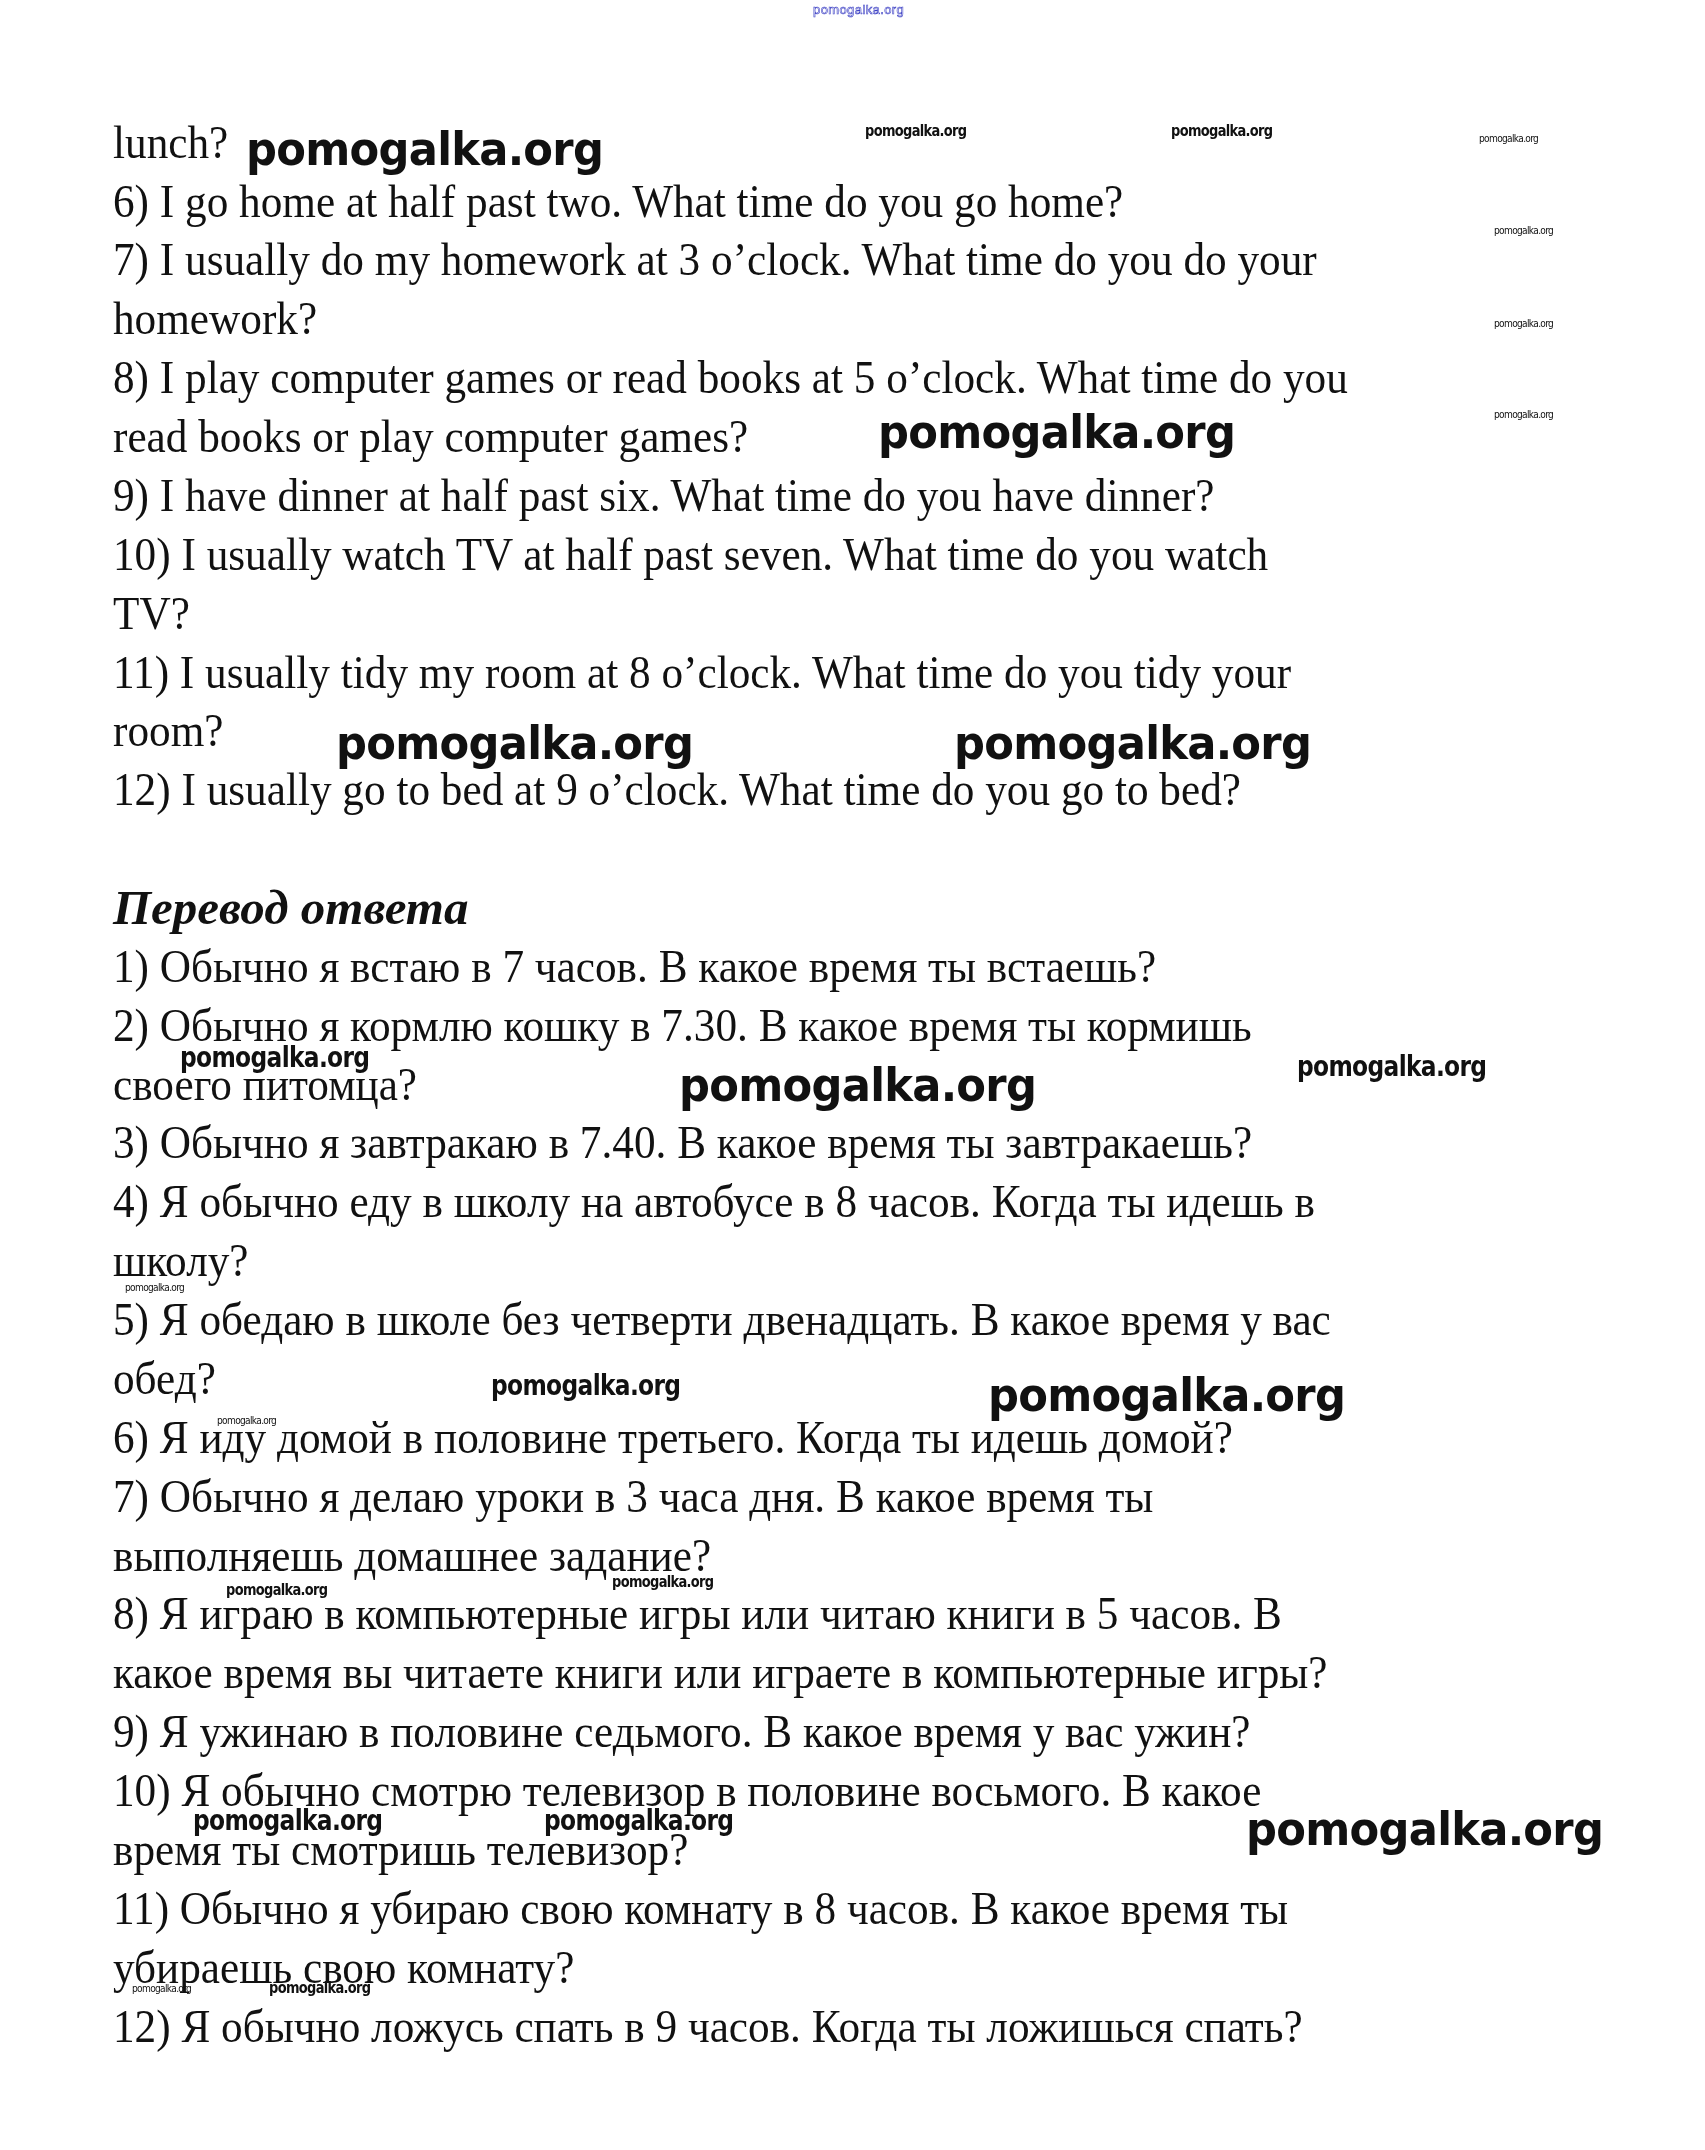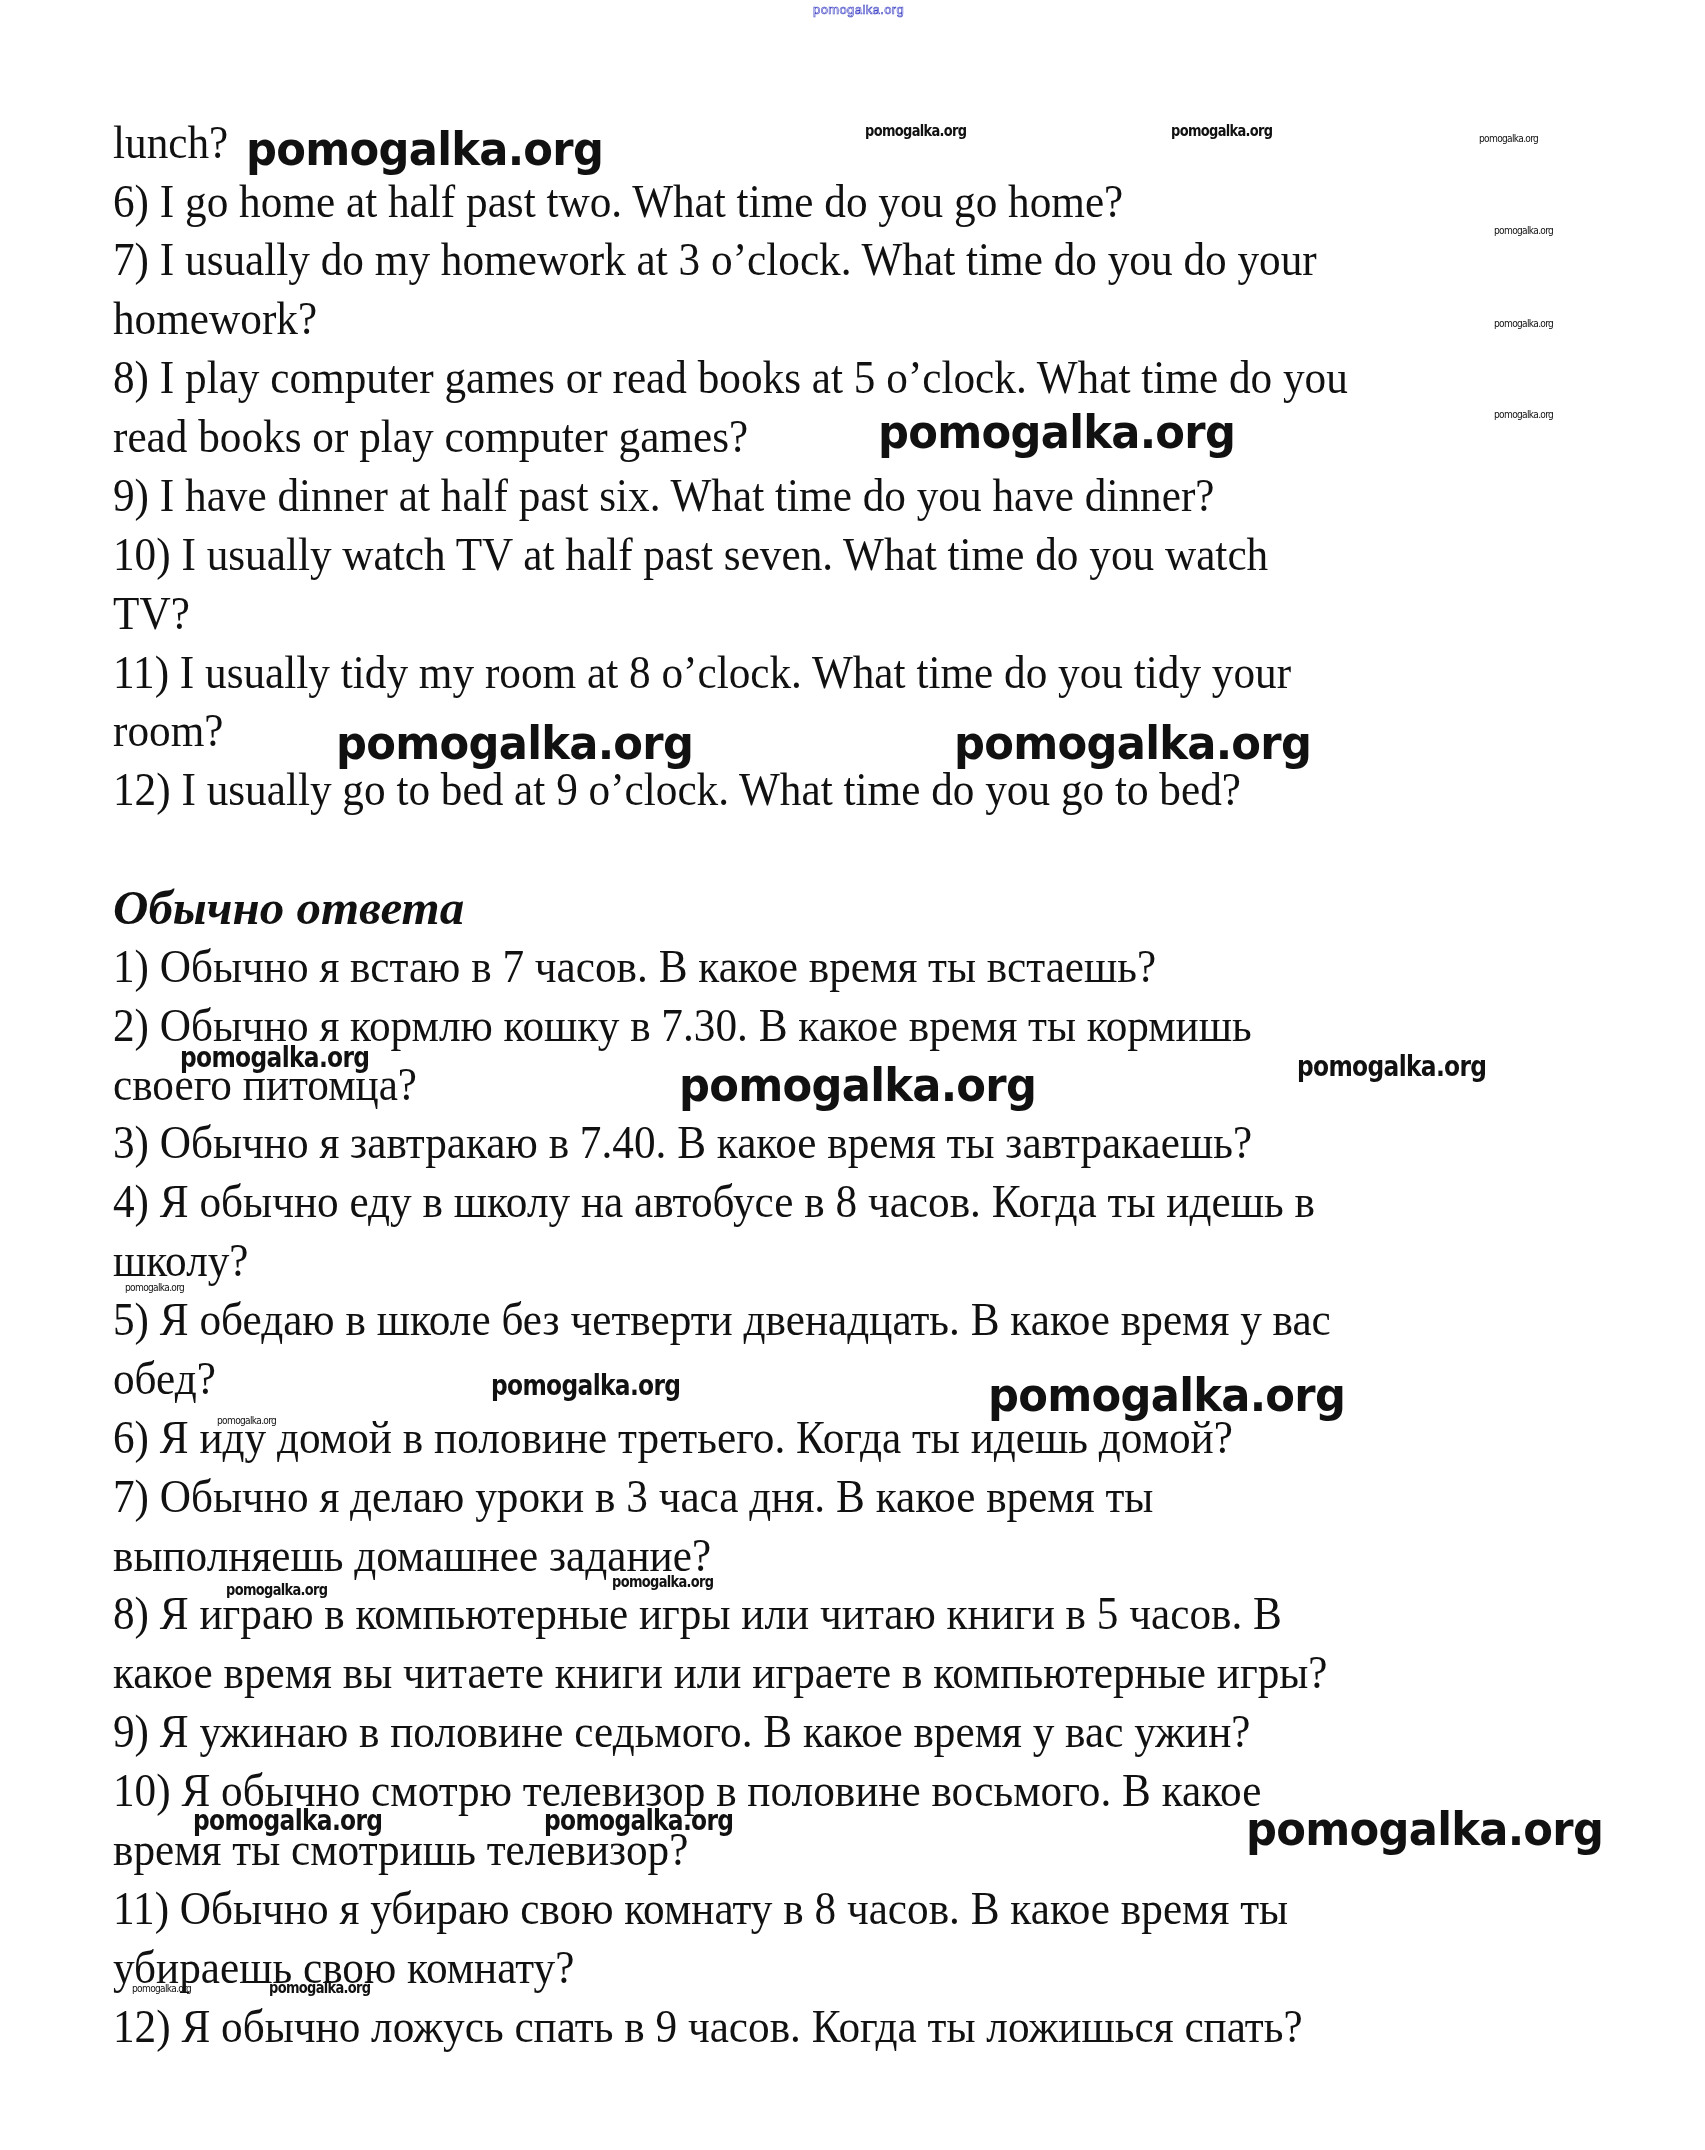--- a/index.html
+++ b/index.html
@@ -24,21 +24,21 @@
 <div class="line" style="top:291px">homework?</div>
 <div class="line" style="top:350px">8) I play computer games or read books at 5 o’clock. What time do you</div>
 <div class="line" style="top:409px">read books or play computer games?</div>
 <div class="line" style="top:468px">9) I have dinner at half past six. What time do you have dinner?</div>
 <div class="line" style="top:527px">10) I usually watch TV at half past seven. What time do you watch</div>
 <div class="line" style="top:586px">TV?</div>
 <div class="line" style="top:645px">11) I usually tidy my room at 8 o’clock. What time do you tidy your</div>
 <div class="line" style="top:703px">room?</div>
 <div class="line" style="top:762px">12) I usually go to bed at 9 o’clock. What time do you go to bed?</div>
 
-<div class="heading" style="top:879px">Обычно ответа</div>
+<div class="heading" style="top:879px">Перевод ответа</div>
 
 <div class="line" style="top:939px">1) Обычно я встаю в 7 часов. В какое время ты встаешь?</div>
 <div class="line" style="top:998px">2) Обычно я кормлю кошку в 7.30. В какое время ты кормишь</div>
 <div class="line" style="top:1057px">своего питомца?</div>
 <div class="line" style="top:1115px">3) Обычно я завтракаю в 7.40. В какое время ты завтракаешь?</div>
 <div class="line" style="top:1174px">4) Я обычно еду в школу на автобусе в 8 часов. Когда ты идешь в</div>
 <div class="line" style="top:1233px">школу?</div>
 <div class="line" style="top:1292px">5) Я обедаю в школе без четверти двенадцать. В какое время у вас</div>
 <div class="line" style="top:1351px">обед?</div>
 <div class="line" style="top:1410px">6) Я иду домой в половине третьего. Когда ты идешь домой?</div>

